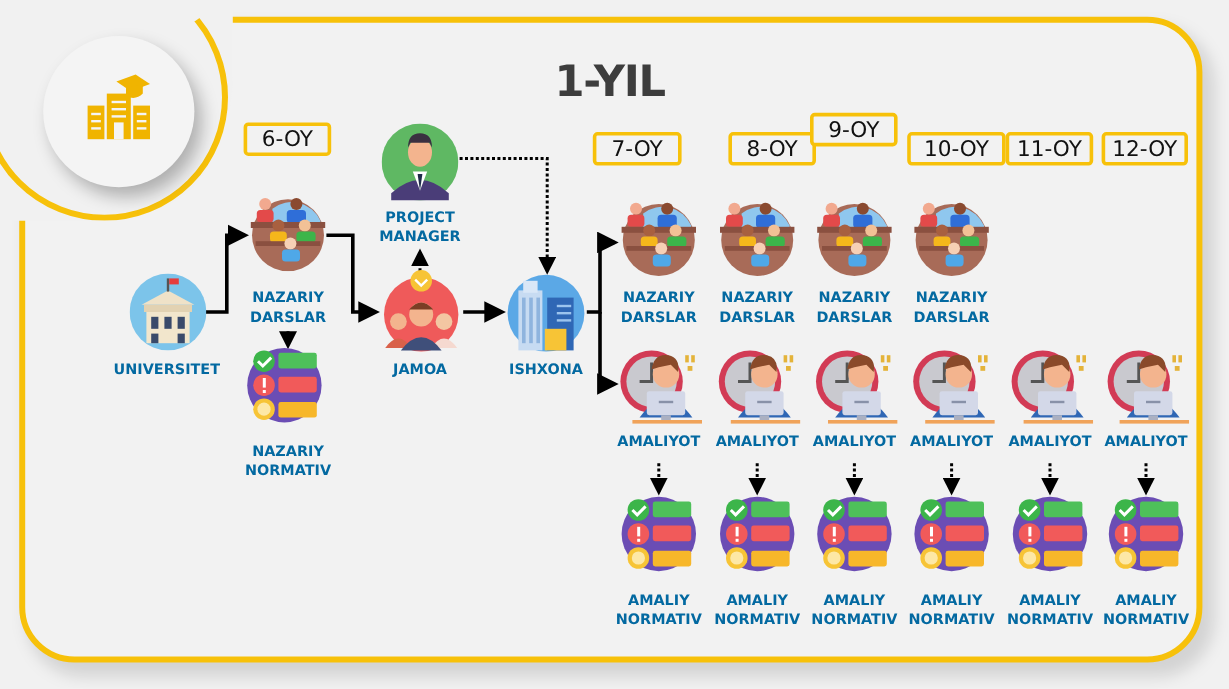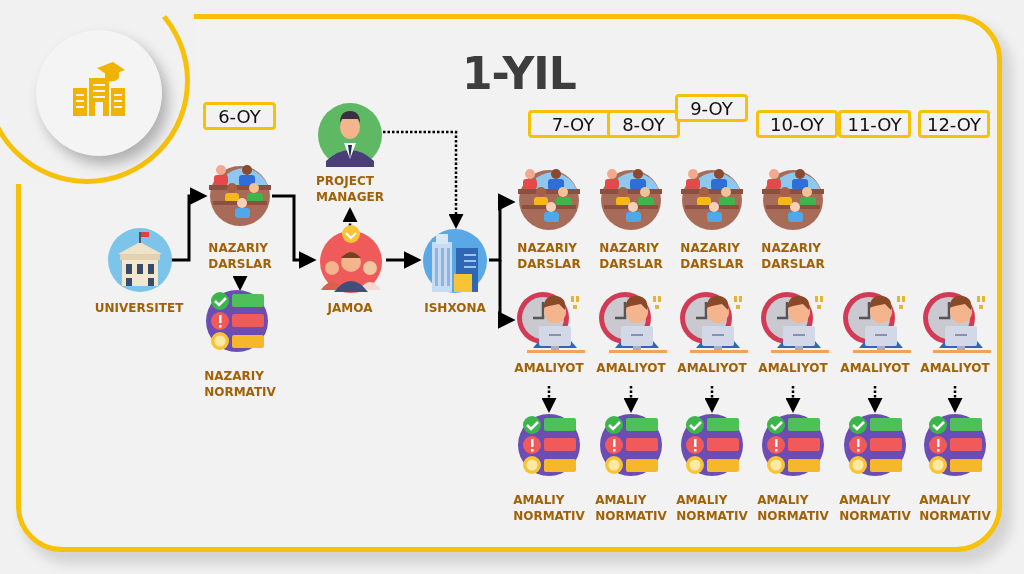--- a/index.html
+++ b/index.html
@@ -27,32 +27,32 @@
     clip-path: polygon(35% 55%, 100% 10%, 100% 100%, 0% 100%, 0% 40%);
   }
   .logo-circle {
     position:absolute; left:36px; top:30px; width:126px; height:126px;
     border-radius:50%; background:#f4f4f4;
     box-shadow: 6px 8px 14px rgba(0,0,0,0.28);
   }
   .logo-circle svg { position:absolute; left:33px; top:30px; }
 
   .title {
-    position:absolute; left:462px; top:48px; font-weight:bold; font-size:44px;
+    position:absolute; left:462px; top:48px; font-weight:bold; font-size:36px;
     color:#3d3d3d; letter-spacing:-1px;
     font-family:"DejaVu Sans", sans-serif;
   }
   .month {
     position:absolute; height:28px; border:3px solid #f7c10a; border-radius:4px;
     background:#f2f2f2; box-sizing:border-box; display:flex; align-items:center;
     justify-content:center; font-weight:normal; font-size:18px; color:#111;
   }
   .lbl {
-    position:absolute; text-align:left; font-weight:bold; font-size:12px;
-    line-height:16px; color:#a16207; white-space:nowrap; transform:translateX(-50%);
+    position:absolute; text-align:center; font-weight:bold; font-size:12px;
+    line-height:16px; color:#0369a1; white-space:nowrap; transform:translateX(-50%);
   }
   .icon { position:absolute; }
   svg.lines { position:absolute; left:0; top:0; }
 </style>
 </head>
 <body>
 
 <div class="frame-shadow"></div>
 <div class="frame"></div>
 
@@ -77,21 +77,21 @@
       </g>
       <path d="M28 8 L44 2 L56 10 L40 16 Z" fill="#f0b400"></path>
       <path d="M36 13 L36 20 Q44 24 50 18 L50 10" fill="#f0b400"></path>
     </svg>
   </div>
 </div>
 
 <div class="title">1-YIL</div>
 
 <div class="month" style="left:203px;top:102px;width:73px;">6-OY</div>
-<div class="month" style="left:528px;top:110px;width:90px;">7-OY</div>
+<div class="month" style="left:494px;top:110px;width:74px;">7-OY</div>
 <div class="month" style="left:607px;top:110px;width:73px;">8-OY</div>
 <div class="month" style="left:675px;top:94px;width:73px;">9-OY</div>
 <div class="month" style="left:756px;top:110px;width:82px;">10-OY</div>
 <div class="month" style="left:838px;top:110px;width:73px;">11-OY</div>
 <div class="month" style="left:918px;top:110px;width:72px;">12-OY</div>
 
 <svg class="lines" width="1024" height="574">
   <defs>
     <marker id="ah" viewBox="0 0 10 10" refX="8" refY="5" markerWidth="6" markerHeight="6" orient="auto">
       <path d="M0 0 L10 5 L0 10 Z" fill="#000"></path>

